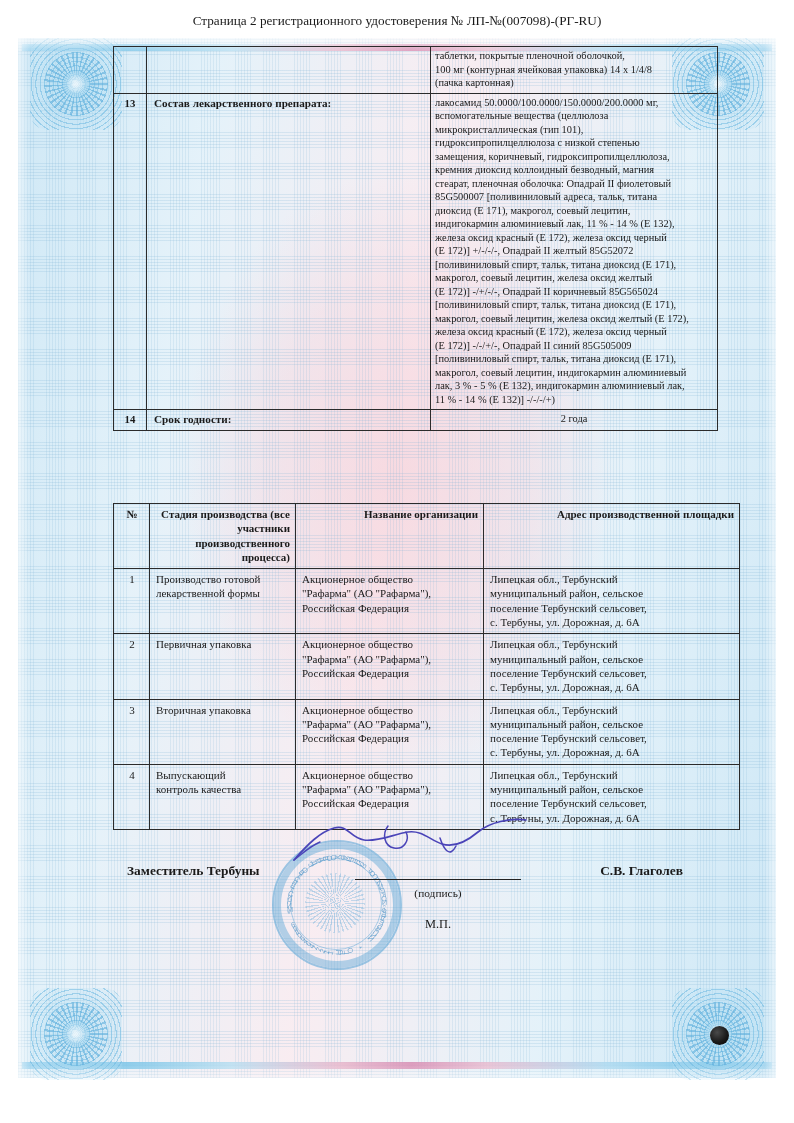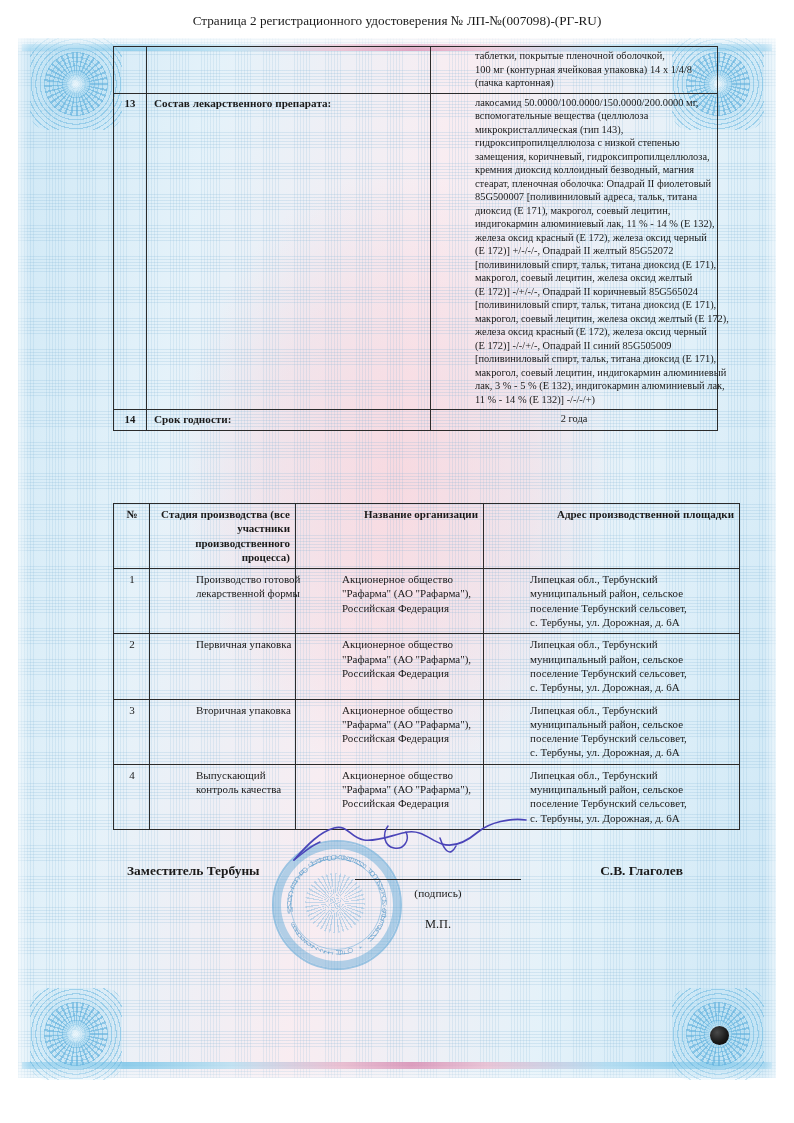--- a/index.html
+++ b/index.html
@@ -130,21 +130,21 @@
   
   #table-spec {
     position: absolute;
     left: 113px; top: 46px;
     width: 578px;
   }
   #table-spec td.c-num { width: 24px; text-align: center; font-weight: bold; font-size: 10.8px; }
   #table-spec td.c-label { width: 272px; font-weight: bold; font-size: 11.2px; padding-left: 7px; }
   #table-spec td.c-value { width: 278px; }
   .val-center { text-align: center; }
-  .cell-lines > div { white-space: nowrap; padding-left: 40px; }
+  .cell-lines > div { white-space: nowrap; }
 
   
   .intro {
     position: absolute;
     left: 113px; top: 464px;
     width: 578px;
     font-size: 11.4px;
     line-height: 1.38;
     text-align: center;
   }
@@ -276,21 +276,21 @@
           <div>100 мг (контурная ячейковая упаковка) 14 x 1/4/8</div>
           <div>(пачка картонная)</div>
         </td>
       </tr>
       <tr>
         <td class="c-num">13</td>
         <td class="c-label">Состав лекарственного препарата:</td>
         <td class="c-value cell-lines">
           <div>лакосамид 50.0000/100.0000/150.0000/200.0000 мг,</div>
           <div>вспомогательные вещества (целлюлоза</div>
-          <div>микрокристаллическая (тип 143),</div>
+          <div>микрокристаллическая (тип 101),</div>
           <div>гидроксипропилцеллюлоза с низкой степенью</div>
           <div>замещения, коричневый, гидроксипропилцеллюлоза,</div>
           <div>кремния диоксид коллоидный безводный, магния</div>
           <div>стеарат, пленочная оболочка: Опадрай II фиолетовый</div>
           <div>85G500007 [поливиниловый адреса, тальк, титана</div>
           <div>диоксид (Е 171), макрогол, соевый лецитин,</div>
           <div>индигокармин алюминиевый лак, 11 % - 14 % (Е 132),</div>
           <div>железа оксид красный (Е 172), железа оксид черный</div>
           <div>(Е 172)] +/-/-/-, Опадрай II желтый 85G52072</div>
           <div>[поливиниловый спирт, тальк, титана диоксид (Е 171),</div>

